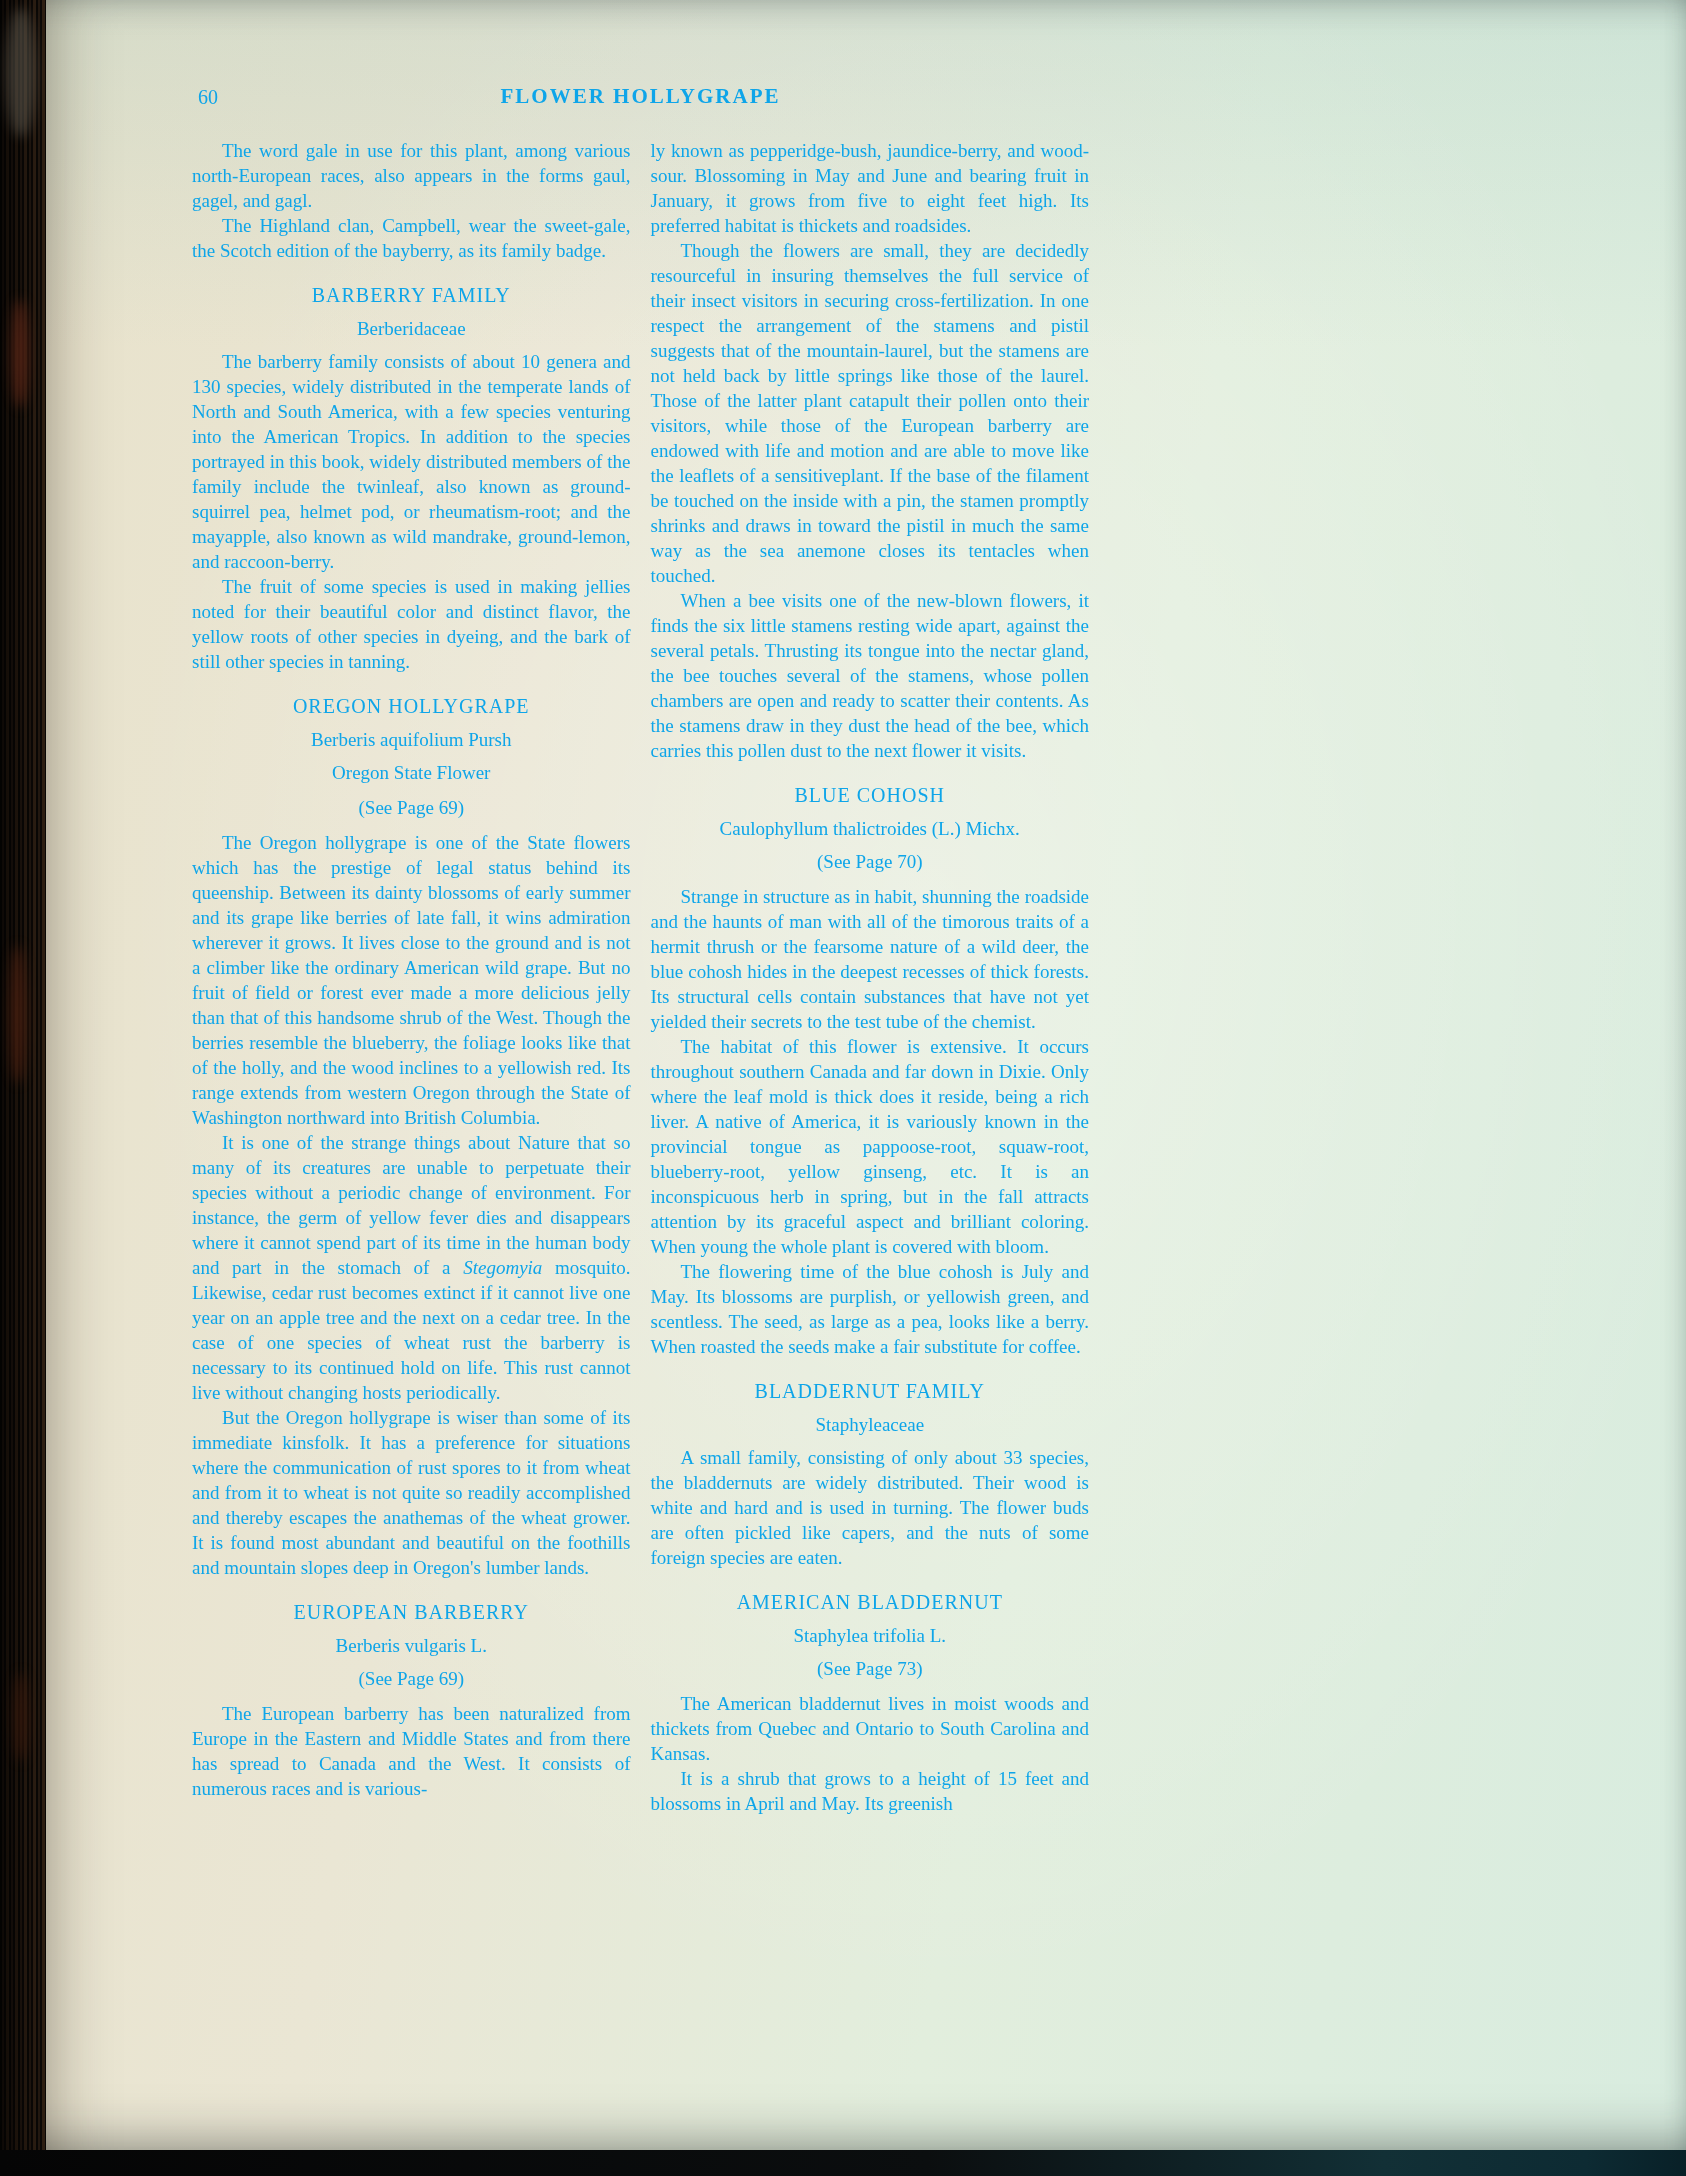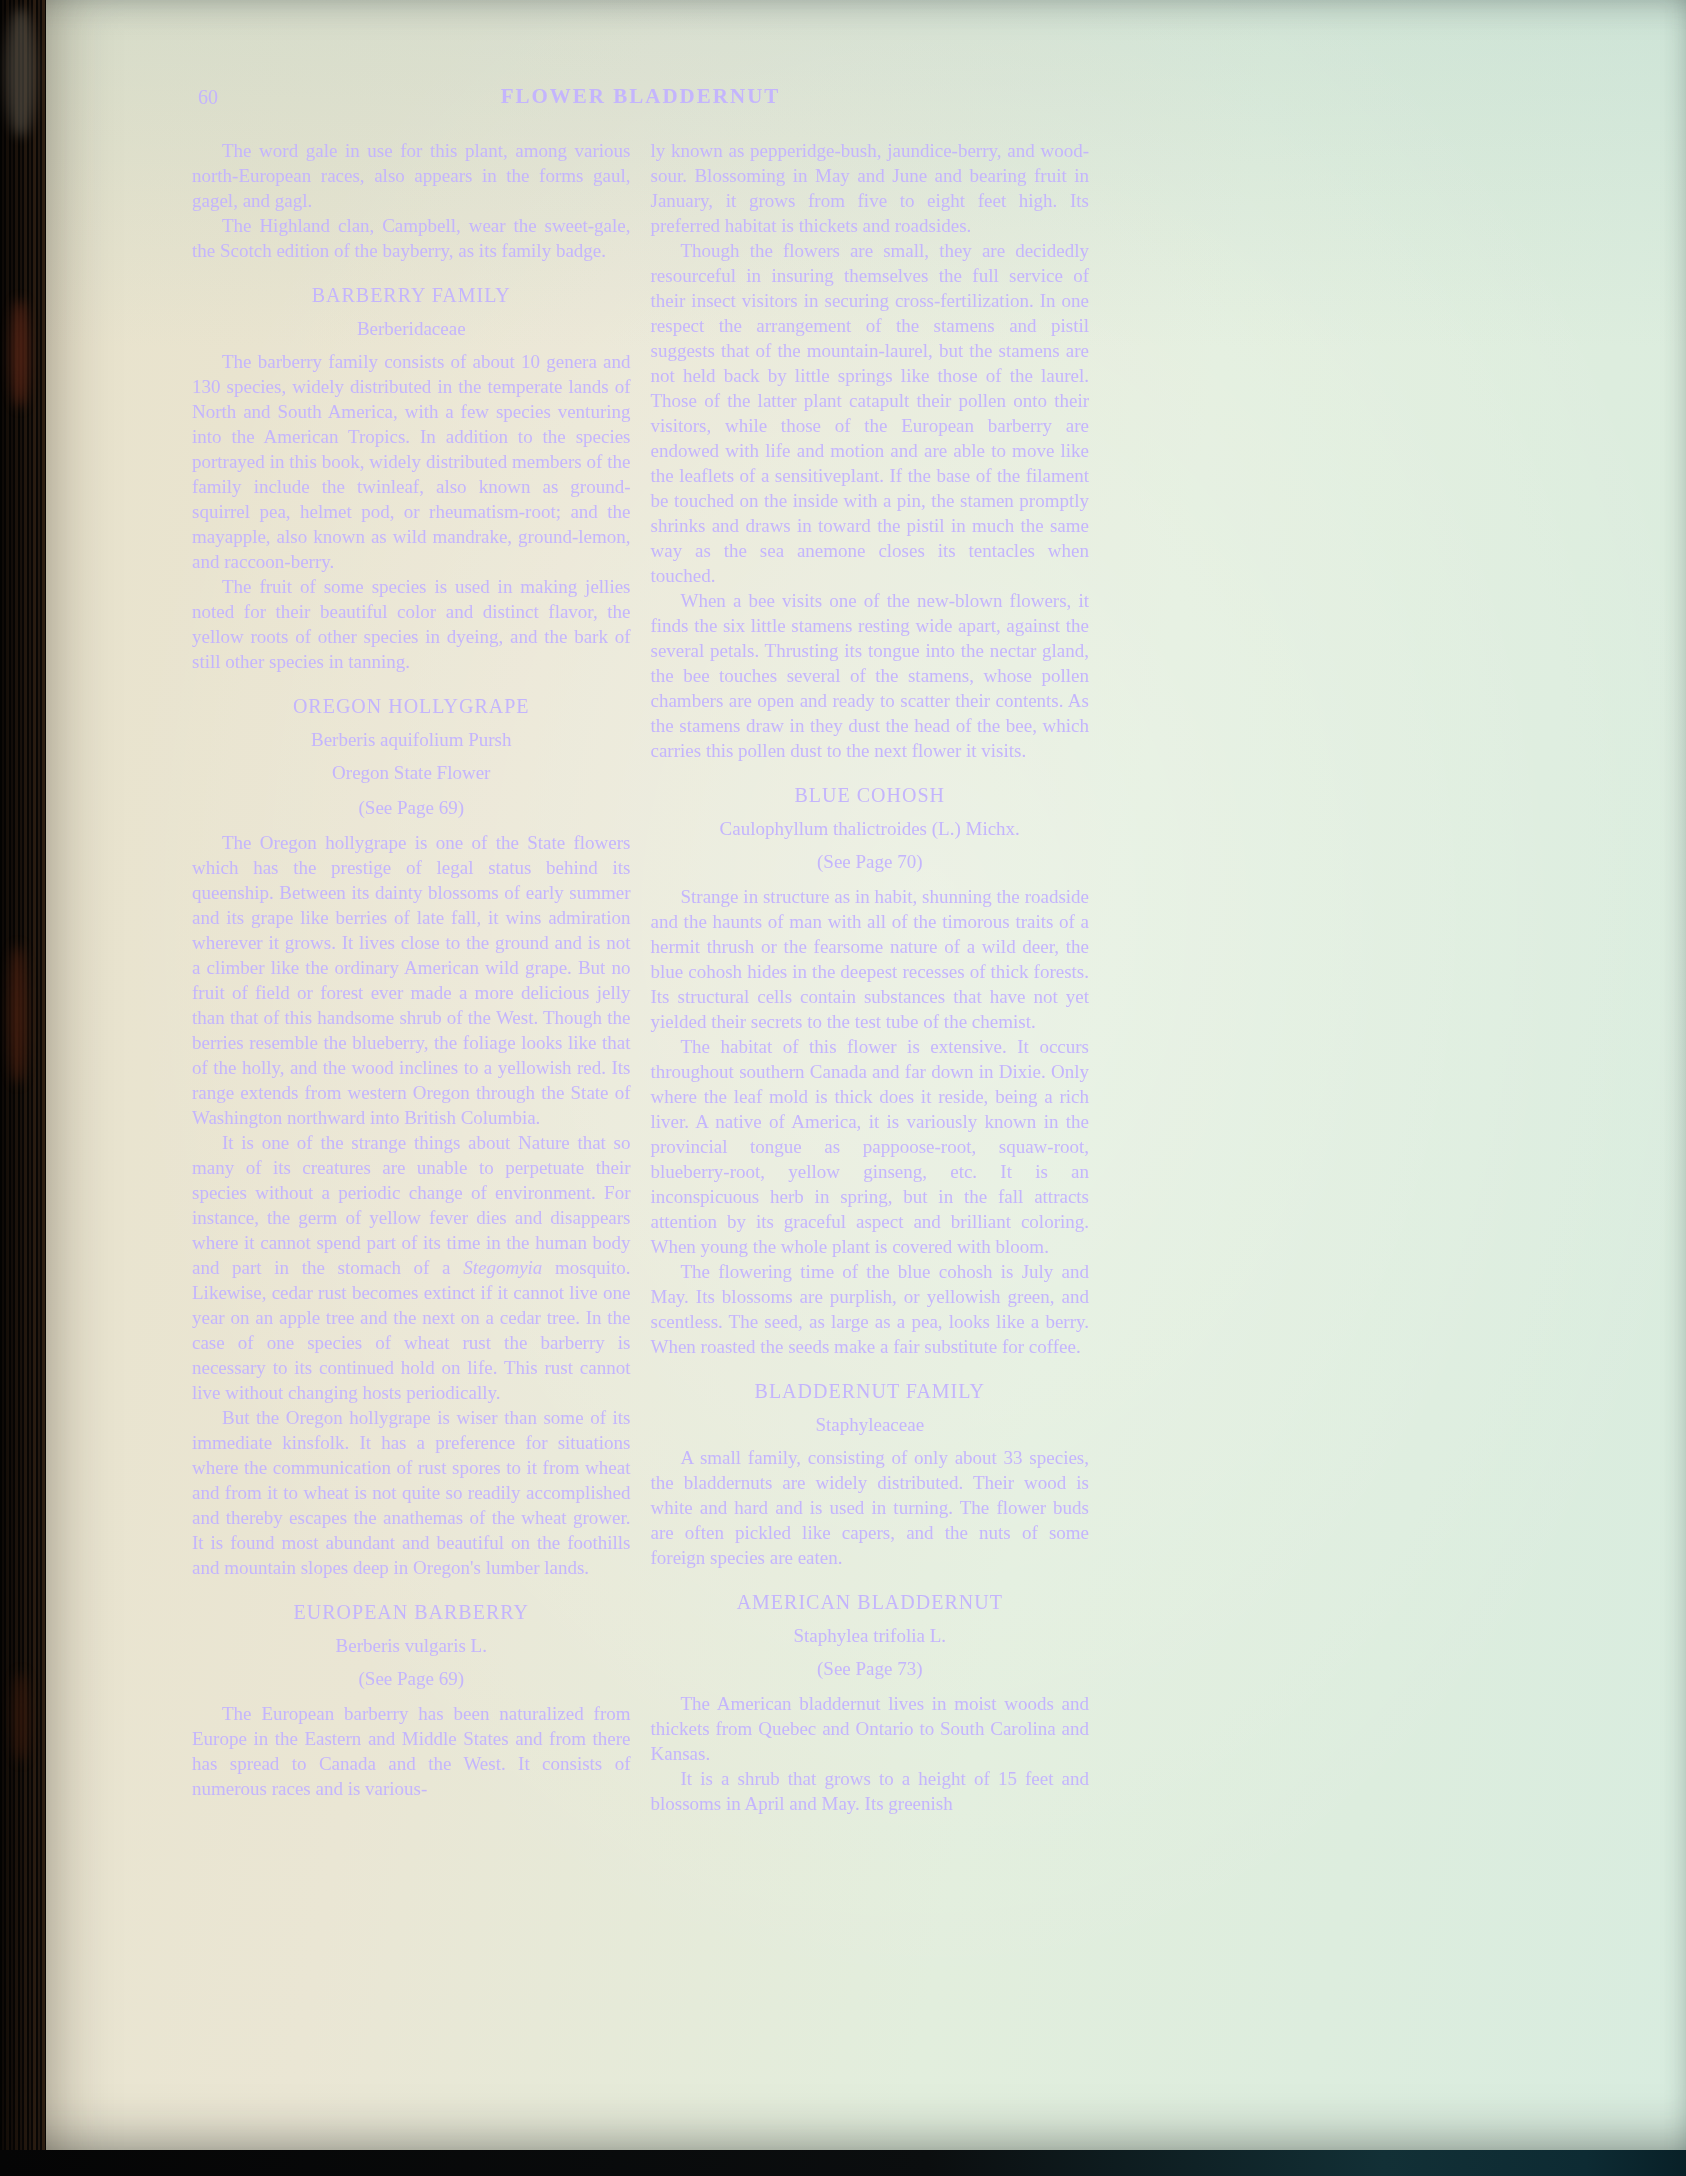--- a/index.html
+++ b/index.html
@@ -58,21 +58,21 @@
     background: linear-gradient(90deg, #050505 0%, #0b0e0f 55%, #123036 82%, #0d2b33 94%, #082027 100%);
   }
 
   
   .content {
     position: absolute;
     left: 192px;
     top: 80px;
     width: 897px;
     z-index: 2;
-    color: #c4b5fd;
+    color: #0ea5e9;
   }
   .hdr { position: relative; height: 42px; }
   .pagenum {
     position: absolute; left: 6px; top: 6px;
     font-size: 20px;
   }
   .runtitle {
     position: absolute; left: 0; right: 0; top: 4px;
     text-align: center;
     font-size: 21px;
@@ -105,21 +105,21 @@
 </style>
 </head>
 <body>
 
 <div class="scan">
   <div class="page"></div>
 
   <div class="content">
     <div class="hdr">
       <span class="pagenum">60</span>
-      <span class="runtitle">FLOWER BLADDERNUT</span>
+      <span class="runtitle">FLOWER HOLLYGRAPE</span>
     </div>
     <div class="columns">
       <div class="col">
           <div class="blk para">The word gale in use for this plant, among various north-European races, also appears in the forms gaul, gagel, and gagl.</div>
           <div class="blk para">The Highland clan, Campbell, wear the sweet-gale, the Scotch edition of the bayberry, as its family badge.</div>
           <div class="blk heading">BARBERRY FAMILY</div>
           <div class="blk species">Berberidaceae</div>
           <div class="blk para">The barberry family consists of about 10 genera and 130 species, widely distributed in the temperate lands of North and South America, with a few species venturing into the American Tropics. In addition to the species portrayed in this book, widely distributed members of the family include the twinleaf, also known as ground-squirrel pea, helmet pod, or rheumatism-root; and the mayapple, also known as wild mandrake, ground-lemon, and raccoon-berry.</div>
           <div class="blk para">The fruit of some species is used in making jellies noted for their beautiful color and distinct flavor, the yellow roots of other species in dyeing, and the bark of still other species in tanning.</div>
           <div class="blk heading">OREGON HOLLYGRAPE</div>

